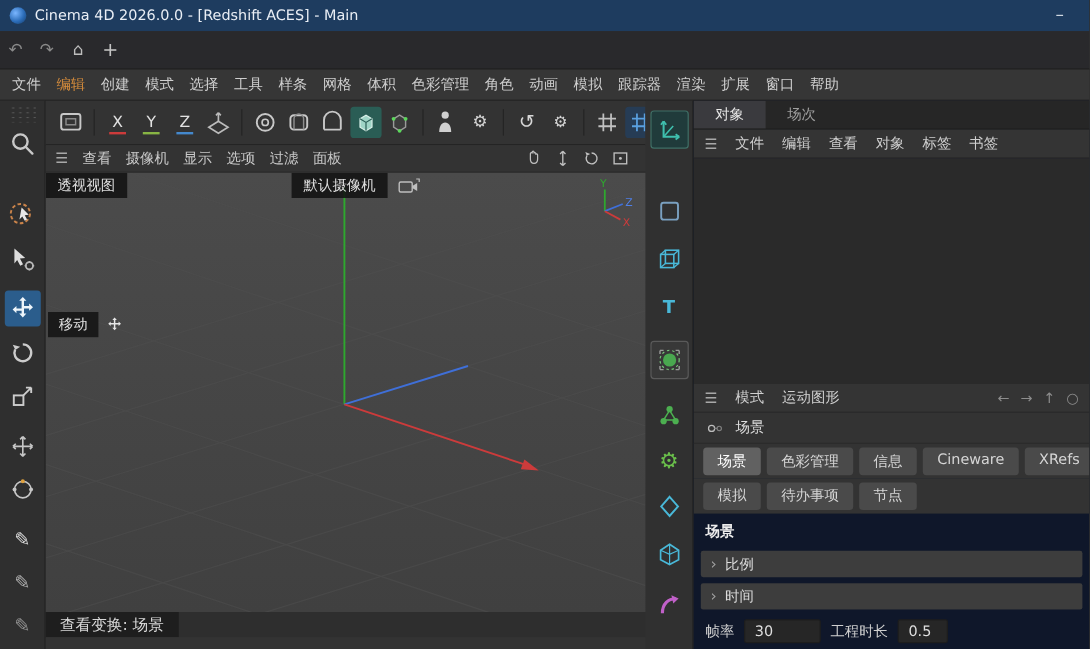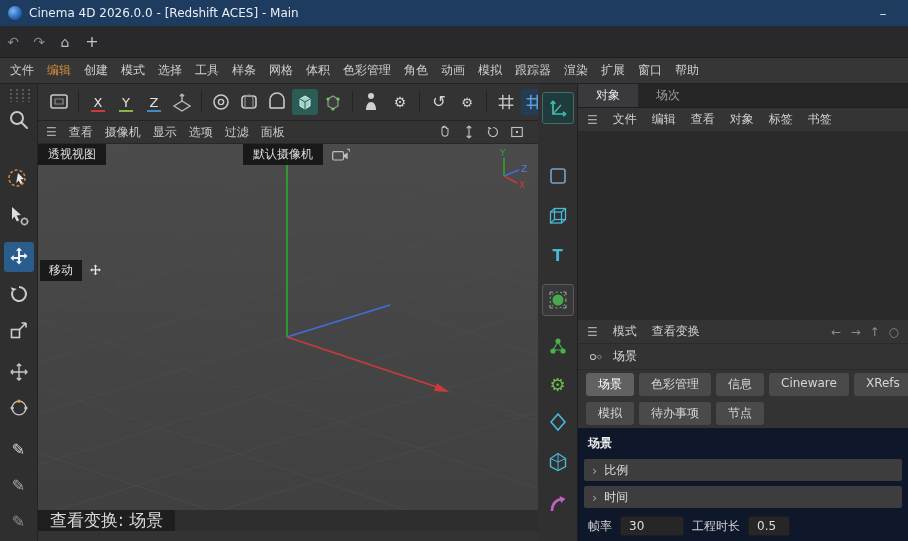--- a/index.html
+++ b/index.html
@@ -64,21 +64,21 @@
 
   .canvas{position:relative;flex:1;background:linear-gradient(#4b4b4b,#404040);overflow:hidden}
   .view-label{position:absolute;left:0;top:0;background:rgba(18,18,18,.88);color:#dedede;
     padding:2px 10px;font-size:12px}
   .cam-wrap{position:absolute;left:41%;top:0;display:flex;align-items:center;gap:8px}
   .cam-label{background:rgba(18,18,18,.88);color:#dedede;padding:2px 10px;font-size:12px}
   .mini-axis{position:absolute;right:6px;top:4px}
   .tooltip-move{position:absolute;left:2px;top:116px;display:flex;align-items:center;gap:6px}
   .tooltip-box{background:#1a1a1a;color:#e0e0e0;padding:2px 9px;font-size:12px}
 
-  .vp-status{height:21px;background:#2e2e2e;display:flex;align-items:center;font-size:17px}
+  .vp-status{height:21px;background:#2e2e2e;display:flex;align-items:center;font-size:13px}
   .status-pill{background:#1e1e1e;color:#d8d8d8;padding:3px 12px;height:21px;display:flex;align-items:center}
   .status-right{margin-left:auto;margin-right:28px}
   .vp-filler{height:10px;background:#333}
 
   
   .strip-col{width:40px;background:#303030;border-right:1px solid #1f1f1f;display:flex;
     flex-direction:column;align-items:center;overflow:hidden;flex:none}
   .rtool{width:32px;height:32px;display:flex;align-items:center;justify-content:center;border-radius:3px;flex:none}
   .rtool.sel-teal{background:#203b3b;border:1px solid #3f6f66;margin-top:8px}
   .rtool.sel-gray{background:#383838;border:1px solid #5a5a5a}
@@ -478,21 +478,21 @@
         <span class="menu-item">标签</span>
         <span class="menu-item">书签</span>
       </div>
 
       <div class="rp-list"></div>
 
 
       <div class="rp-menu">
         <span class="hamburger">☰</span>
         <span class="menu-item">模式</span>
-        <span class="menu-item">查看变换</span>
+        <span class="menu-item">运动图形</span>
         <span class="rp-nav">
           <span>←</span>
           <span>→</span>
           <span>↑</span>
           <span>○</span>
         </span>
       </div>
 
       <div class="rp-objrow">
         <svg width="18" height="16" viewBox="0 0 24 20">

